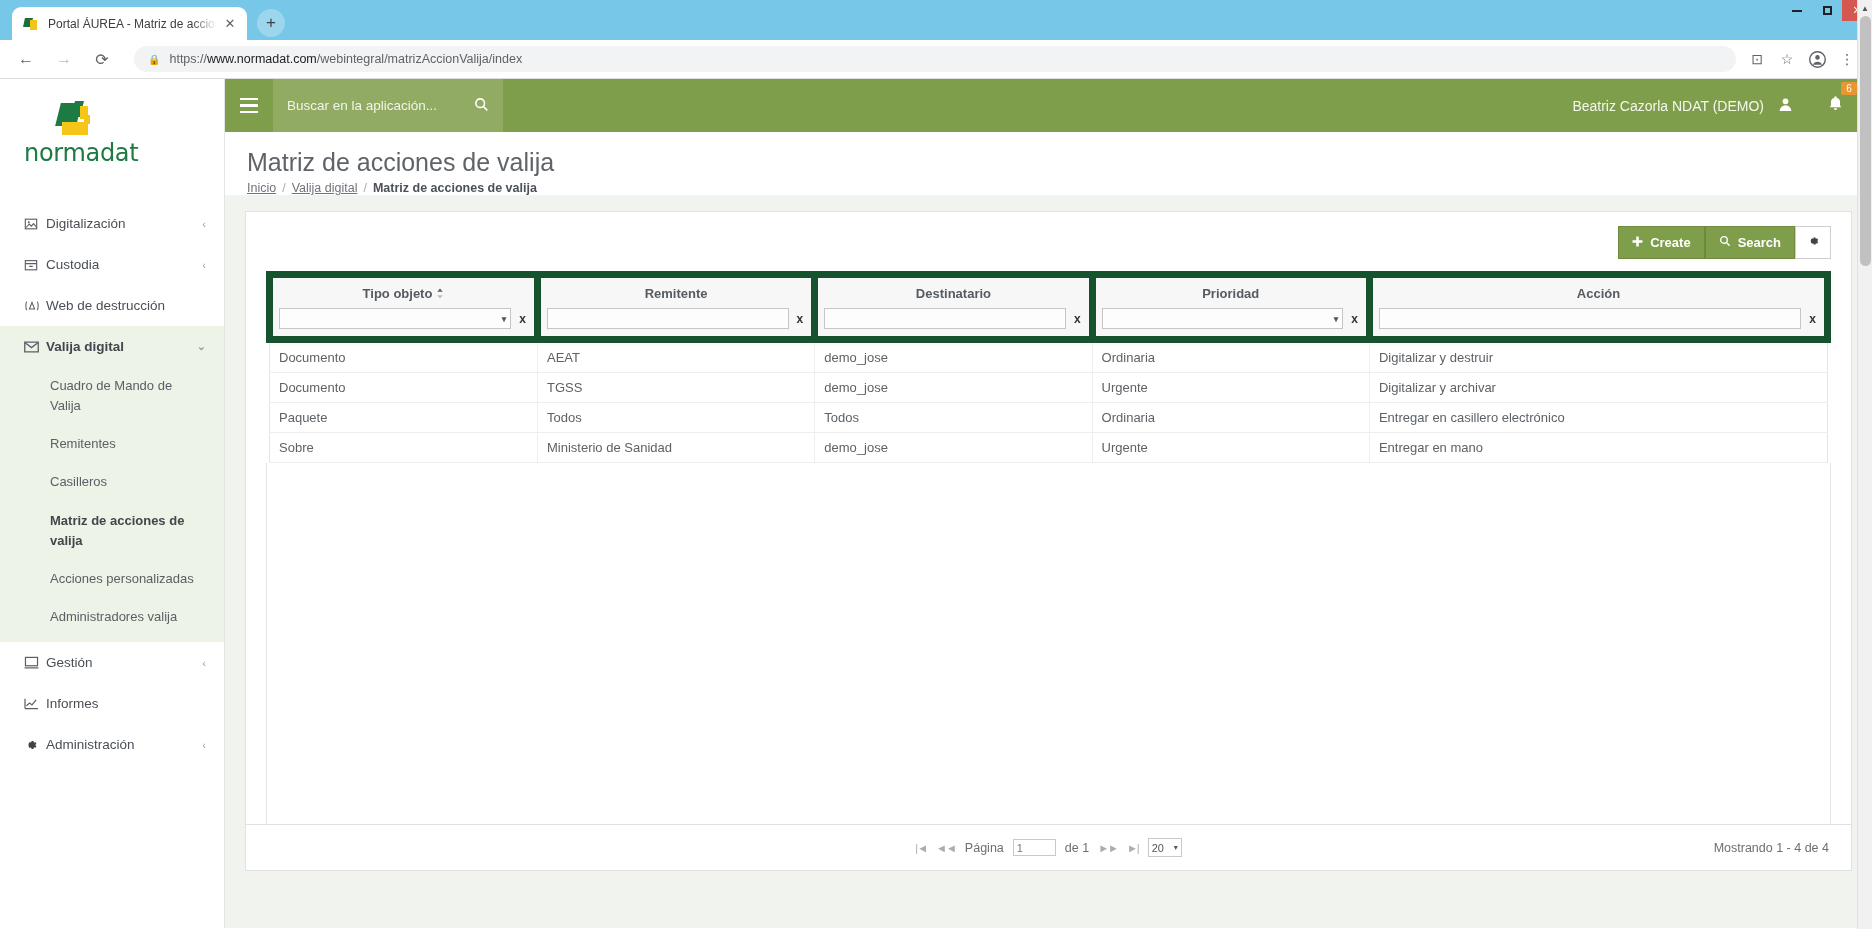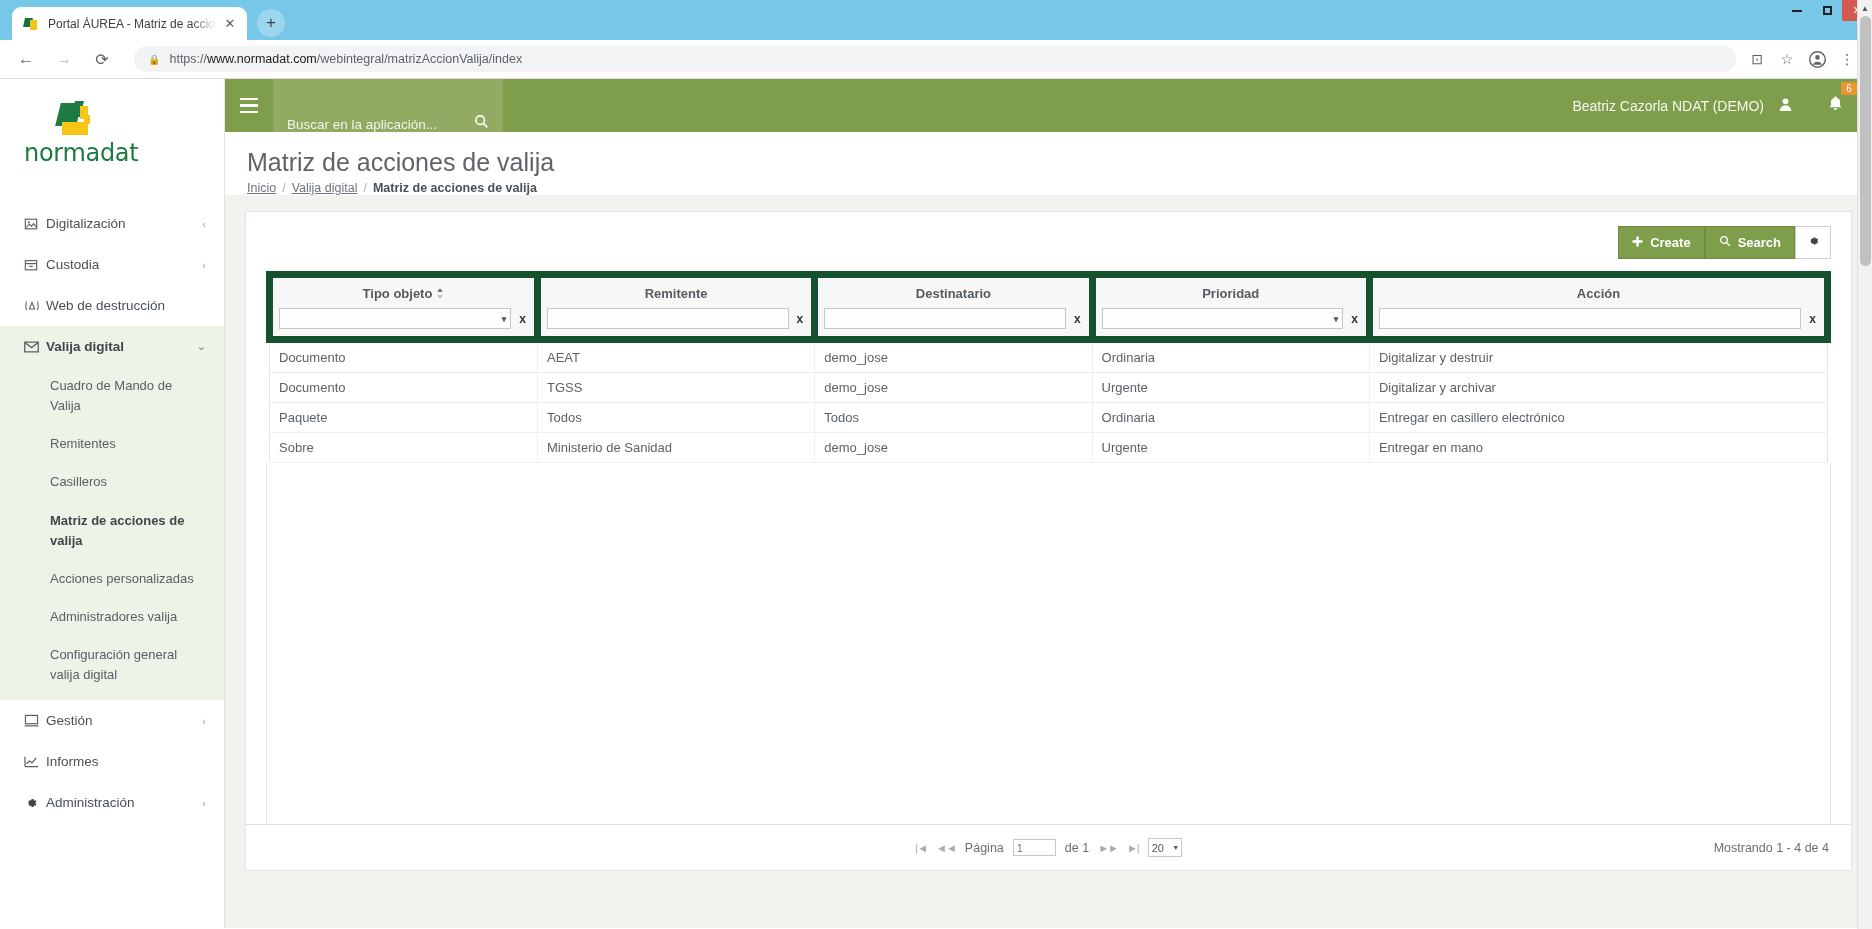--- a/index.html
+++ b/index.html
@@ -120,21 +120,21 @@
     height: 53px; background: #7f9e4b; display: flex; align-items: center;
     flex: 0 0 53px;
   }
   .hamburger {
     width: 48px; height: 53px; display: flex; align-items: center;
     justify-content: center; flex-direction: column; gap: 4px;
   }
   .hamburger i { display: block; width: 18px; height: 2.5px; background: #fff; }
   .appsearch {
     width: 230px; height: 53px; background: #91ab62; display: flex;
-    align-items: flex-end; padding: 0 14px;
+    align-items: center; padding: 0 14px;
   }
   .appsearch-input {
     flex: 1; background: transparent; border: 0; outline: none;
     color: #f2f5ec; font-size: 13.5px; font-family: "Liberation Sans", sans-serif;
   }
   .appsearch-input::placeholder { color: #f2f5ec; opacity: 1; }
   .appsearch-btn { color: #fff; font-size: 15px; padding-left: 10px; }
   .appbar-spacer { flex: 1; }
   .user-name { color: #f4f7ee; font-size: 14px; margin-right: 14px; }
   .user-ico { color: #fff; font-size: 15px; margin-right: 34px; }
@@ -346,21 +346,20 @@
         <span class="ni-caret">⌄</span>
       </div>
 
       <div class="subnav">
         <div class="subnav-item">Cuadro de Mando de Valija</div>
         <div class="subnav-item">Remitentes</div>
         <div class="subnav-item">Casilleros</div>
         <div class="subnav-item active">Matriz de acciones de valija</div>
         <div class="subnav-item">Acciones personalizadas</div>
         <div class="subnav-item">Administradores valija</div>
-        <div class="subnav-item">Configuración general valija digital</div>
       </div>
 
       <div class="nav-item">
         <span class="ni-icon">
           <svg width="15" height="13" viewBox="0 0 16 14" fill="none" stroke="#5a6068" stroke-width="1.3">
               <rect x="1.5" y="1.5" width="13" height="9"></rect>
               <path d="M0.5 12.8h15"></path>
             </svg>
         </span>
         <span class="ni-label">Gestión</span>

